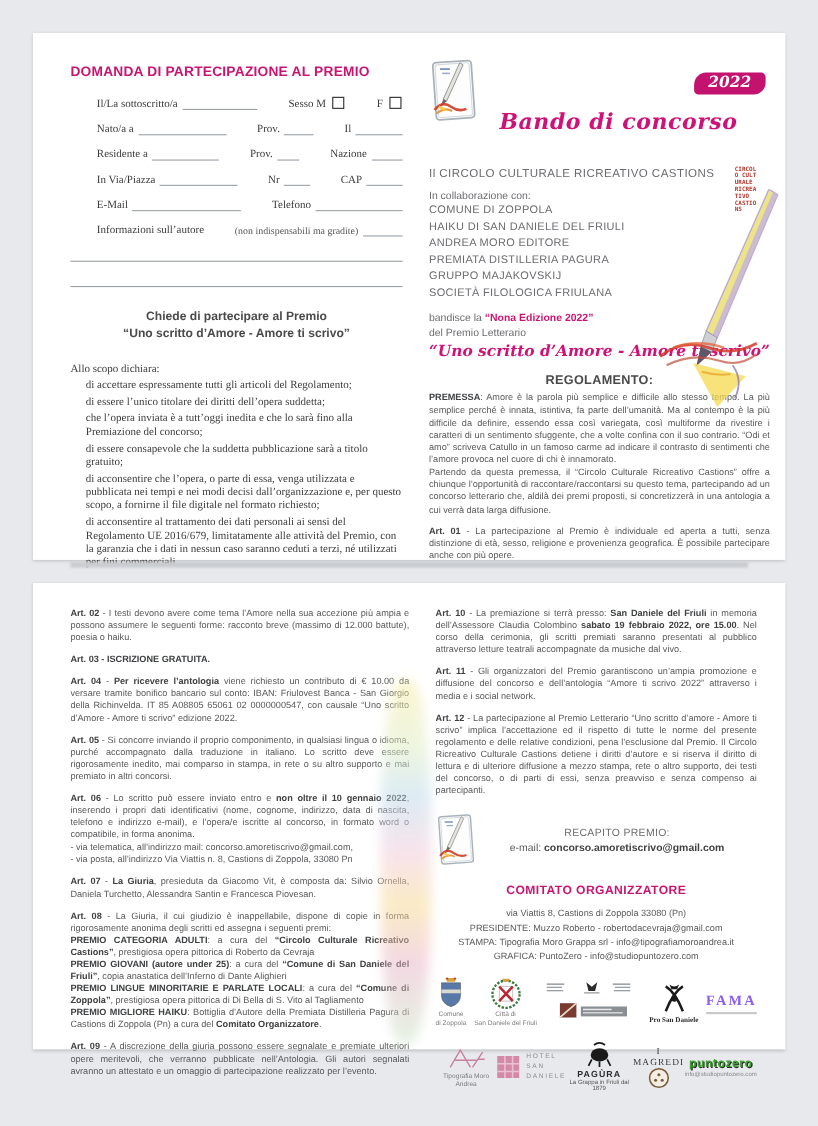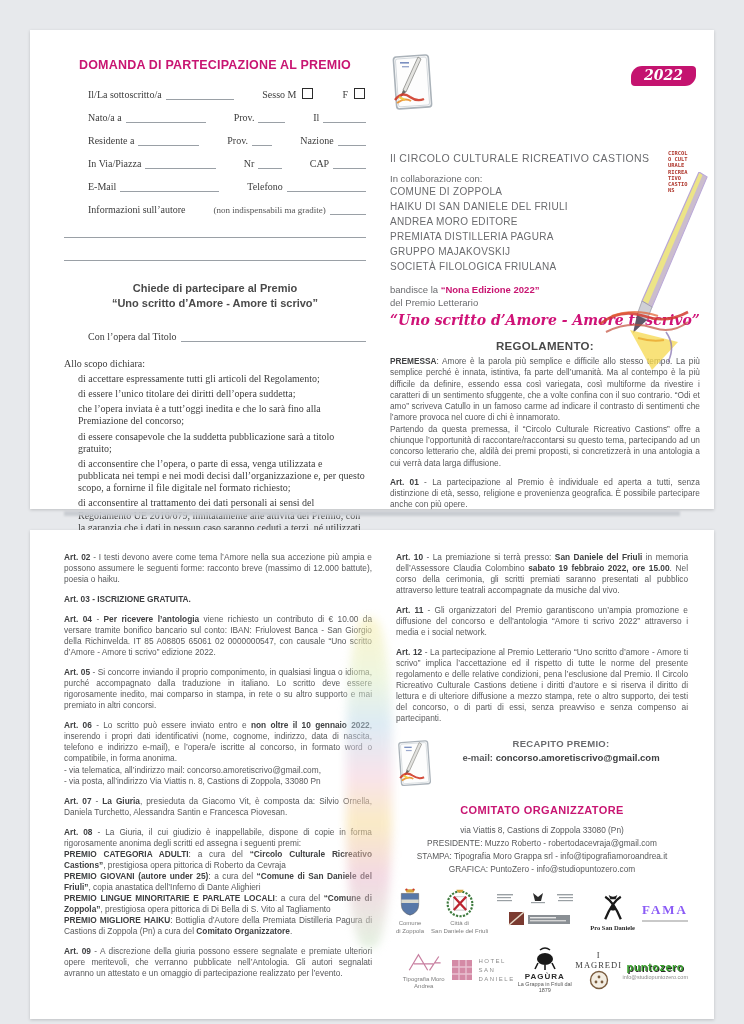--- a/index.html
+++ b/index.html
@@ -1,27 +1,27 @@
 <!DOCTYPE html>
 <html><head>
 <meta charset="utf-8">
 <style>
   html,body{margin:0;padding:0;}
   body{width:744px;height:1024px;background:#e7e9ec;position:relative;overflow:hidden;
        font-family:"Liberation Sans",sans-serif;color:#58595b;}
   .page{position:absolute;left:30px;width:684px;background:#fff;box-shadow:0 1px 3px rgba(0,0,0,.18);}
   #page1{top:30px;height:479px;}
-  #page2{top:530px;height:489px;}
+  #page2{top:530px;height:424px;}
   .gap-shadow{position:absolute;left:64px;top:511px;width:616px;height:5px;background:#c9ccd1;filter:blur(1px);}
   .cols{display:flex;gap:24px;padding:22px 26px 0 34px;height:100%;box-sizing:border-box;}
   .colL{width:302px;flex:none;}
   .colR{flex:1;position:relative;}
 
   
-  .form-title{color:#c81572;font-weight:bold;font-size:12.5px;text-align:center;letter-spacing:.2px;margin:6px 0 16px 0;}
+  .form-title{color:#c81572;font-weight:bold;font-size:12.5px;text-align:left;letter-spacing:.2px;margin:6px 0 16px 0;}
   .f-row{display:flex;align-items:flex-end;gap:4px;margin-bottom:11px;}
   .f-label{font-family:"Liberation Serif",serif;font-size:10px;color:#3c3c3c;white-space:nowrap;margin-left:24px;}
   .f-small{font-size:9px;color:#555;}
   .f-line{border-bottom:1px solid #9aa0a6;height:11px;flex-grow:1;}
   .f-sp{height:11px;}
   .f-box{width:9px;height:9px;border:1.5px solid #2b2b2b;margin:0 1px 1px 2px;flex:none;}
   .chiede{font-weight:bold;font-size:11px;color:#4a4a4a;text-align:center;line-height:1.4;margin:20px 0 18px 0;}
   .dichiara-label{font-family:"Liberation Serif",serif;font-size:10px;color:#3c3c3c;margin:16px 0 4px 0;}
   .dichiara-item{font-family:"Liberation Serif",serif;font-size:10px;color:#3c3c3c;line-height:1.22;
                  padding-left:14px;margin-bottom:3px;}
@@ -48,21 +48,21 @@
   .body-par b{color:#3f4042;}
   .stamp{position:absolute;right:-2px;top:96px;}
   .pencil{position:absolute;right:-16px;top:120px;pointer-events:none;}
 
   
   .art{font-size:8.3px;line-height:1.33;text-align:justify;color:#58595b;margin-bottom:9px;}
   .art b{color:#3f4042;}
   .gutter-paint{position:absolute;left:316px;top:88px;width:46px;height:330px;opacity:.5;filter:blur(5px);
      background:linear-gradient(180deg,#f6eaa0 0%,#dfeec2 18%,#bcd9ea 32%,#f3c9d8 48%,#f6d98e 62%,#e8b4c8 78%,#c9e4c3 100%);
      border-radius:40%;}
-  .recapito{display:flex;margin-top:14px;font-weight:bold;}
+  .recapito{display:flex;align-items:center;margin-top:14px;}
   .recapito-text{flex:1;text-align:center;}
   .recapito-title{font-size:9.5px;color:#6a6b6e;letter-spacing:.3px;}
   .recapito-mail{font-size:9.5px;color:#58595b;margin-top:3px;}
   .recapito-mail b{color:#3f4042;}
   .comitato{color:#c81572;font-weight:bold;font-size:11px;text-align:center;letter-spacing:.4px;margin:14px 0 8px 0;}
   .contact-line{font-size:8.3px;color:#58595b;text-align:center;line-height:1.55;}
   .logos-row{display:flex;justify-content:space-between;align-items:center;margin-top:12px;}
   .logo-box{display:flex;flex-direction:column;align-items:center;text-align:center;}
   .logo-cap{font-size:6px;color:#7c7c7c;margin-top:2px;white-space:pre-line;line-height:1.3;}
   .fama-txt{color:#8b5cf6;font-family:"Liberation Serif",serif;font-weight:bold;font-size:13px;letter-spacing:2px;}
@@ -147,26 +147,20 @@
             <span class="f-line" style="flex-grow: 1;"></span>
           </div>
           <div class="f-row">
             <span class="f-line" style="flex-grow: 1;"></span>
           </div>
         </div>
       <div class="chiede">
         <span>Chiede di partecipare al Premio</span><br>
         <span>“Uno scritto d’Amore - Amore ti scrivo”</span>
       </div>
-      <div class="mt16">
-          <div class="f-row">
-            <span class="f-label">Con l’opera dal Titolo</span>
-            <span class="f-line" style="flex-grow: 1;"></span>
-          </div>
-        </div>
       <div class="dichiara-label">Allo scopo dichiara:</div>
       <div>
 
       <div class="dichiara-item">di accettare espressamente tutti gli articoli del Regolamento;</div>
           <div class="dichiara-item">di essere l’unico titolare dei diritti dell’opera suddetta;</div>
           <div class="dichiara-item">che l’opera inviata è a tutt’oggi inedita e che lo sarà fino alla Premiazione del concorso;</div>
           <div class="dichiara-item">di essere consapevole che la suddetta pubblicazione sarà a titolo gratuito;</div>
           <div class="dichiara-item">di acconsentire che l’opera, o parte di essa, venga utilizzata e pubblicata nei tempi e nei modi decisi dall’organizzazione e, per questo scopo, a fornirne il file digitale nel formato richiesto;</div>
           <div class="dichiara-item">di acconsentire al trattamento dei dati personali ai sensi del Regolamento UE 2016/679, limitatamente alle attività del Premio, con la garanzia che i dati in nessun caso saranno ceduti a terzi, né utilizzati per fini commerciali.</div>
         </div>
@@ -186,20 +180,21 @@
           </div>
         </div>
     </div>
 
     <div class="colR">
       <div class="hdr">
         <svg width="46" height="62" style="position:absolute;left:0;top:0">
             <use href="#brushbook"></use>
           </svg>
         <div class="badge">2022</div>
+        <div class="script-title">Bando di concorso</div>
       </div>
 
       <svg class="stamp" width="36" height="46" id="stamp-svg">
           <text x="2" y="7" font-size="5.4" fill="#b03a30" font-family="DejaVu Sans Mono, monospace" font-weight="bold">CIRCOL</text>
           <text x="2" y="13.2" font-size="5.4" fill="#b03a30" font-family="DejaVu Sans Mono, monospace" font-weight="bold">O CULT</text>
           <text x="2" y="19.4" font-size="5.4" fill="#b03a30" font-family="DejaVu Sans Mono, monospace" font-weight="bold">URALE</text>
           <text x="2" y="25.6" font-size="5.4" fill="#b03a30" font-family="DejaVu Sans Mono, monospace" font-weight="bold">RICREA</text>
           <text x="2" y="31.8" font-size="5.4" fill="#b03a30" font-family="DejaVu Sans Mono, monospace" font-weight="bold">TIVO</text>
           <text x="2" y="38" font-size="5.4" fill="#b03a30" font-family="DejaVu Sans Mono, monospace" font-weight="bold">CASTIO</text>
           <text x="2" y="44.2" font-size="5.4" fill="#b03a30" font-family="DejaVu Sans Mono, monospace" font-weight="bold">NS</text>

